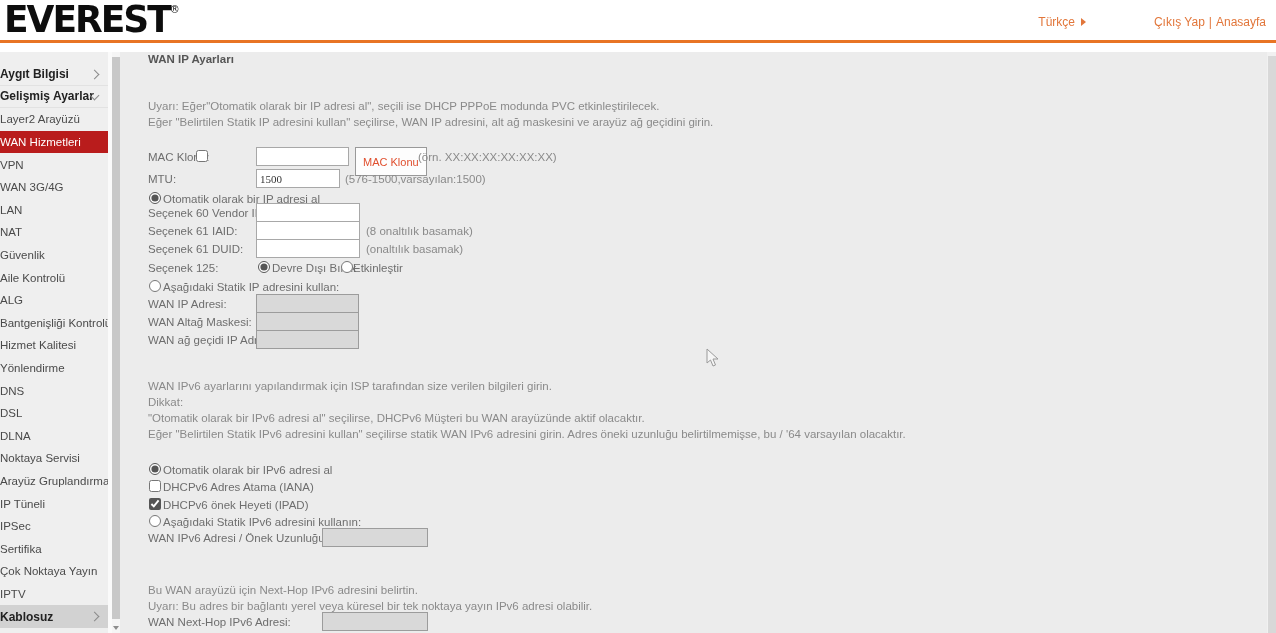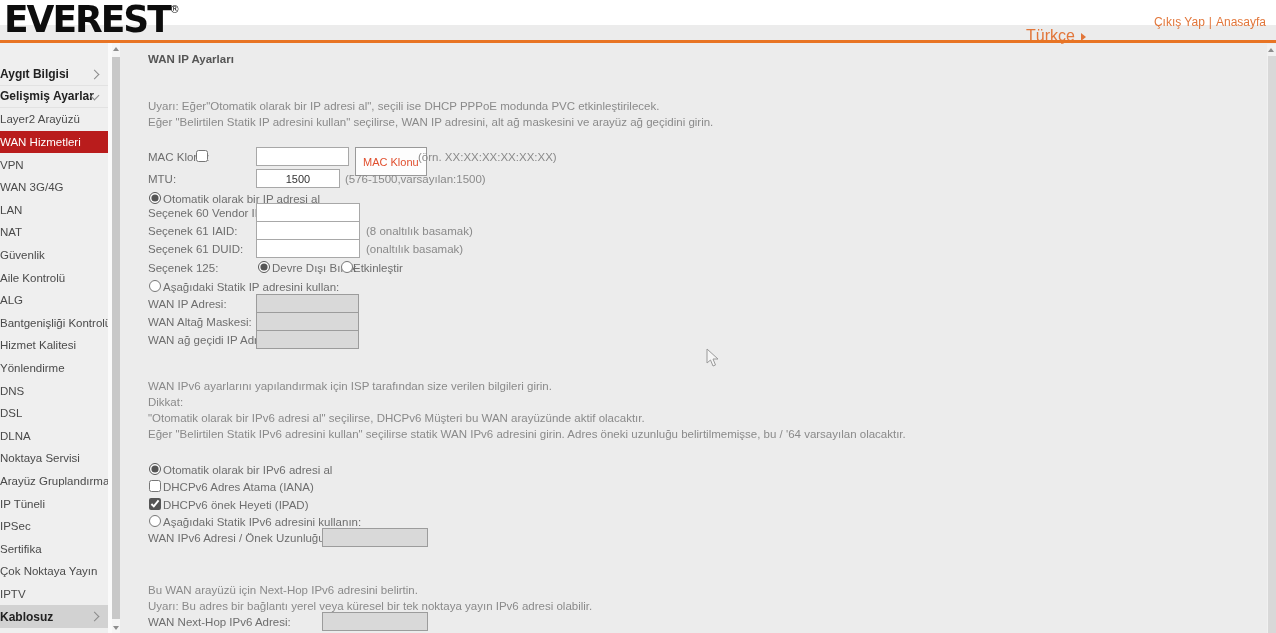--- a/index.html
+++ b/index.html
@@ -1,26 +1,26 @@
 <!DOCTYPE html>
 <html><head>
 <meta charset="utf-8">
 <style>
   * { margin:0; padding:0; box-sizing:border-box; }
   html,body { width:1276px; height:633px; overflow:hidden;
     font-family:"Liberation Sans", sans-serif; background:#ececec; }
   .page { position:relative; width:1276px; height:633px; }
 
   
-  .header { position:absolute; top:0; left:0; width:1276px; height:25px; background:#ffffff; z-index:5; }
+  .header { position:absolute; top:0; left:0; width:1276px; height:52px; background:#ffffff; z-index:5; }
   .logo { position:absolute; left:4px; top:-2px; font-weight:900; font-size:36px; letter-spacing:-2px;
     color:#0d0d0d; transform:scaleY(1.05); font-family:"DejaVu Sans", sans-serif; }
   .logo sup { font-size:10px; font-weight:400; letter-spacing:0; vertical-align:18px; }
   .hdr-links { position:absolute; top:15px; right:10px; font-size:12px; color:#e2763a; }
-  .hdr-lang { position:absolute; top:27px; right:190px; font-size:16px; color:#e2763a; cursor:pointer; }
+  .hdr-lang { position:absolute; top:15px; right:190px; font-size:12px; color:#e2763a; cursor:pointer; }
   .hdr-lang .arr { display:inline-block; width:0; height:0; border-left:5px solid #e2763a;
     border-top:4px solid transparent; border-bottom:4px solid transparent; margin-left:6px; }
   .hdr-links a { color:#e2763a; text-decoration:none; cursor:pointer; }
   .hdr-sep { color:#e2763a; margin:0 4px; }
   .orange-bar { position:absolute; top:40px; left:0; width:1276px; height:3px; background:#e87424; z-index:6; }
 
   
   .sidebar { position:absolute; top:43px; left:0; width:108px; height:590px; background:#efefef; padding-top:20px; }
   .sb-item { position:relative; height:22.6px; display:flex; align-items:center; 
     font-size:11.5px; color:#4a4a4a; cursor:pointer; }
@@ -49,21 +49,21 @@
   
   .main { position:absolute; left:148px; top:43px; width:1110px; height:590px; font-size:11px; color:#7e7e7e; }
   .title { position:absolute; top:10px; left:0; font-size:11.5px; font-weight:bold; color:#555; }
   .para { position:absolute; left:0; white-space:nowrap; font-size:11.5px; color:#8a8a8a; }
 
   .frow { position:absolute; left:0; width:1000px; height:19px; }
   .frow .fl { position:absolute; top:50%; transform:translateY(-50%); white-space:nowrap; }
   .lab { color:#6e6e6e; font-size:11.5px; }
   .hint { color:#8a8a8a; font-size:11.5px; }
   .ti { position:absolute; top:0; height:19px; border:1px solid #a8a8a8; background:#fff;
-    font-size:11px; padding:0 3px; color:#333; font-family:Liberation Sans, sans-serif;text-align:center; }
+    font-size:11px; padding:0 3px; color:#333; font-family:Liberation Serif, serif; }
   .ti:disabled { background:#d9d9d9; border-color:#9c9c9c; }
   .w93 { width:93px; } .w84 { width:84px; } .w104 { width:104px; } .w103 { width:103px; } .w106 { width:106px; }
   .btn { position:absolute; top:0; height:29px; padding:0 7px; background:#fdfdfd; border:1px solid #999;
     color:#e04f2e; font-size:11px; cursor:pointer; font-family:"Liberation Sans",sans-serif; }
   .cb, .rd { position:absolute; top:3px; width:12px; height:12px; margin:0; accent-color:#555; cursor:pointer; }
 
   
   .cursor { position:absolute; left:706px; top:348px; z-index:20; pointer-events:none; }
 </style>
 </head>

